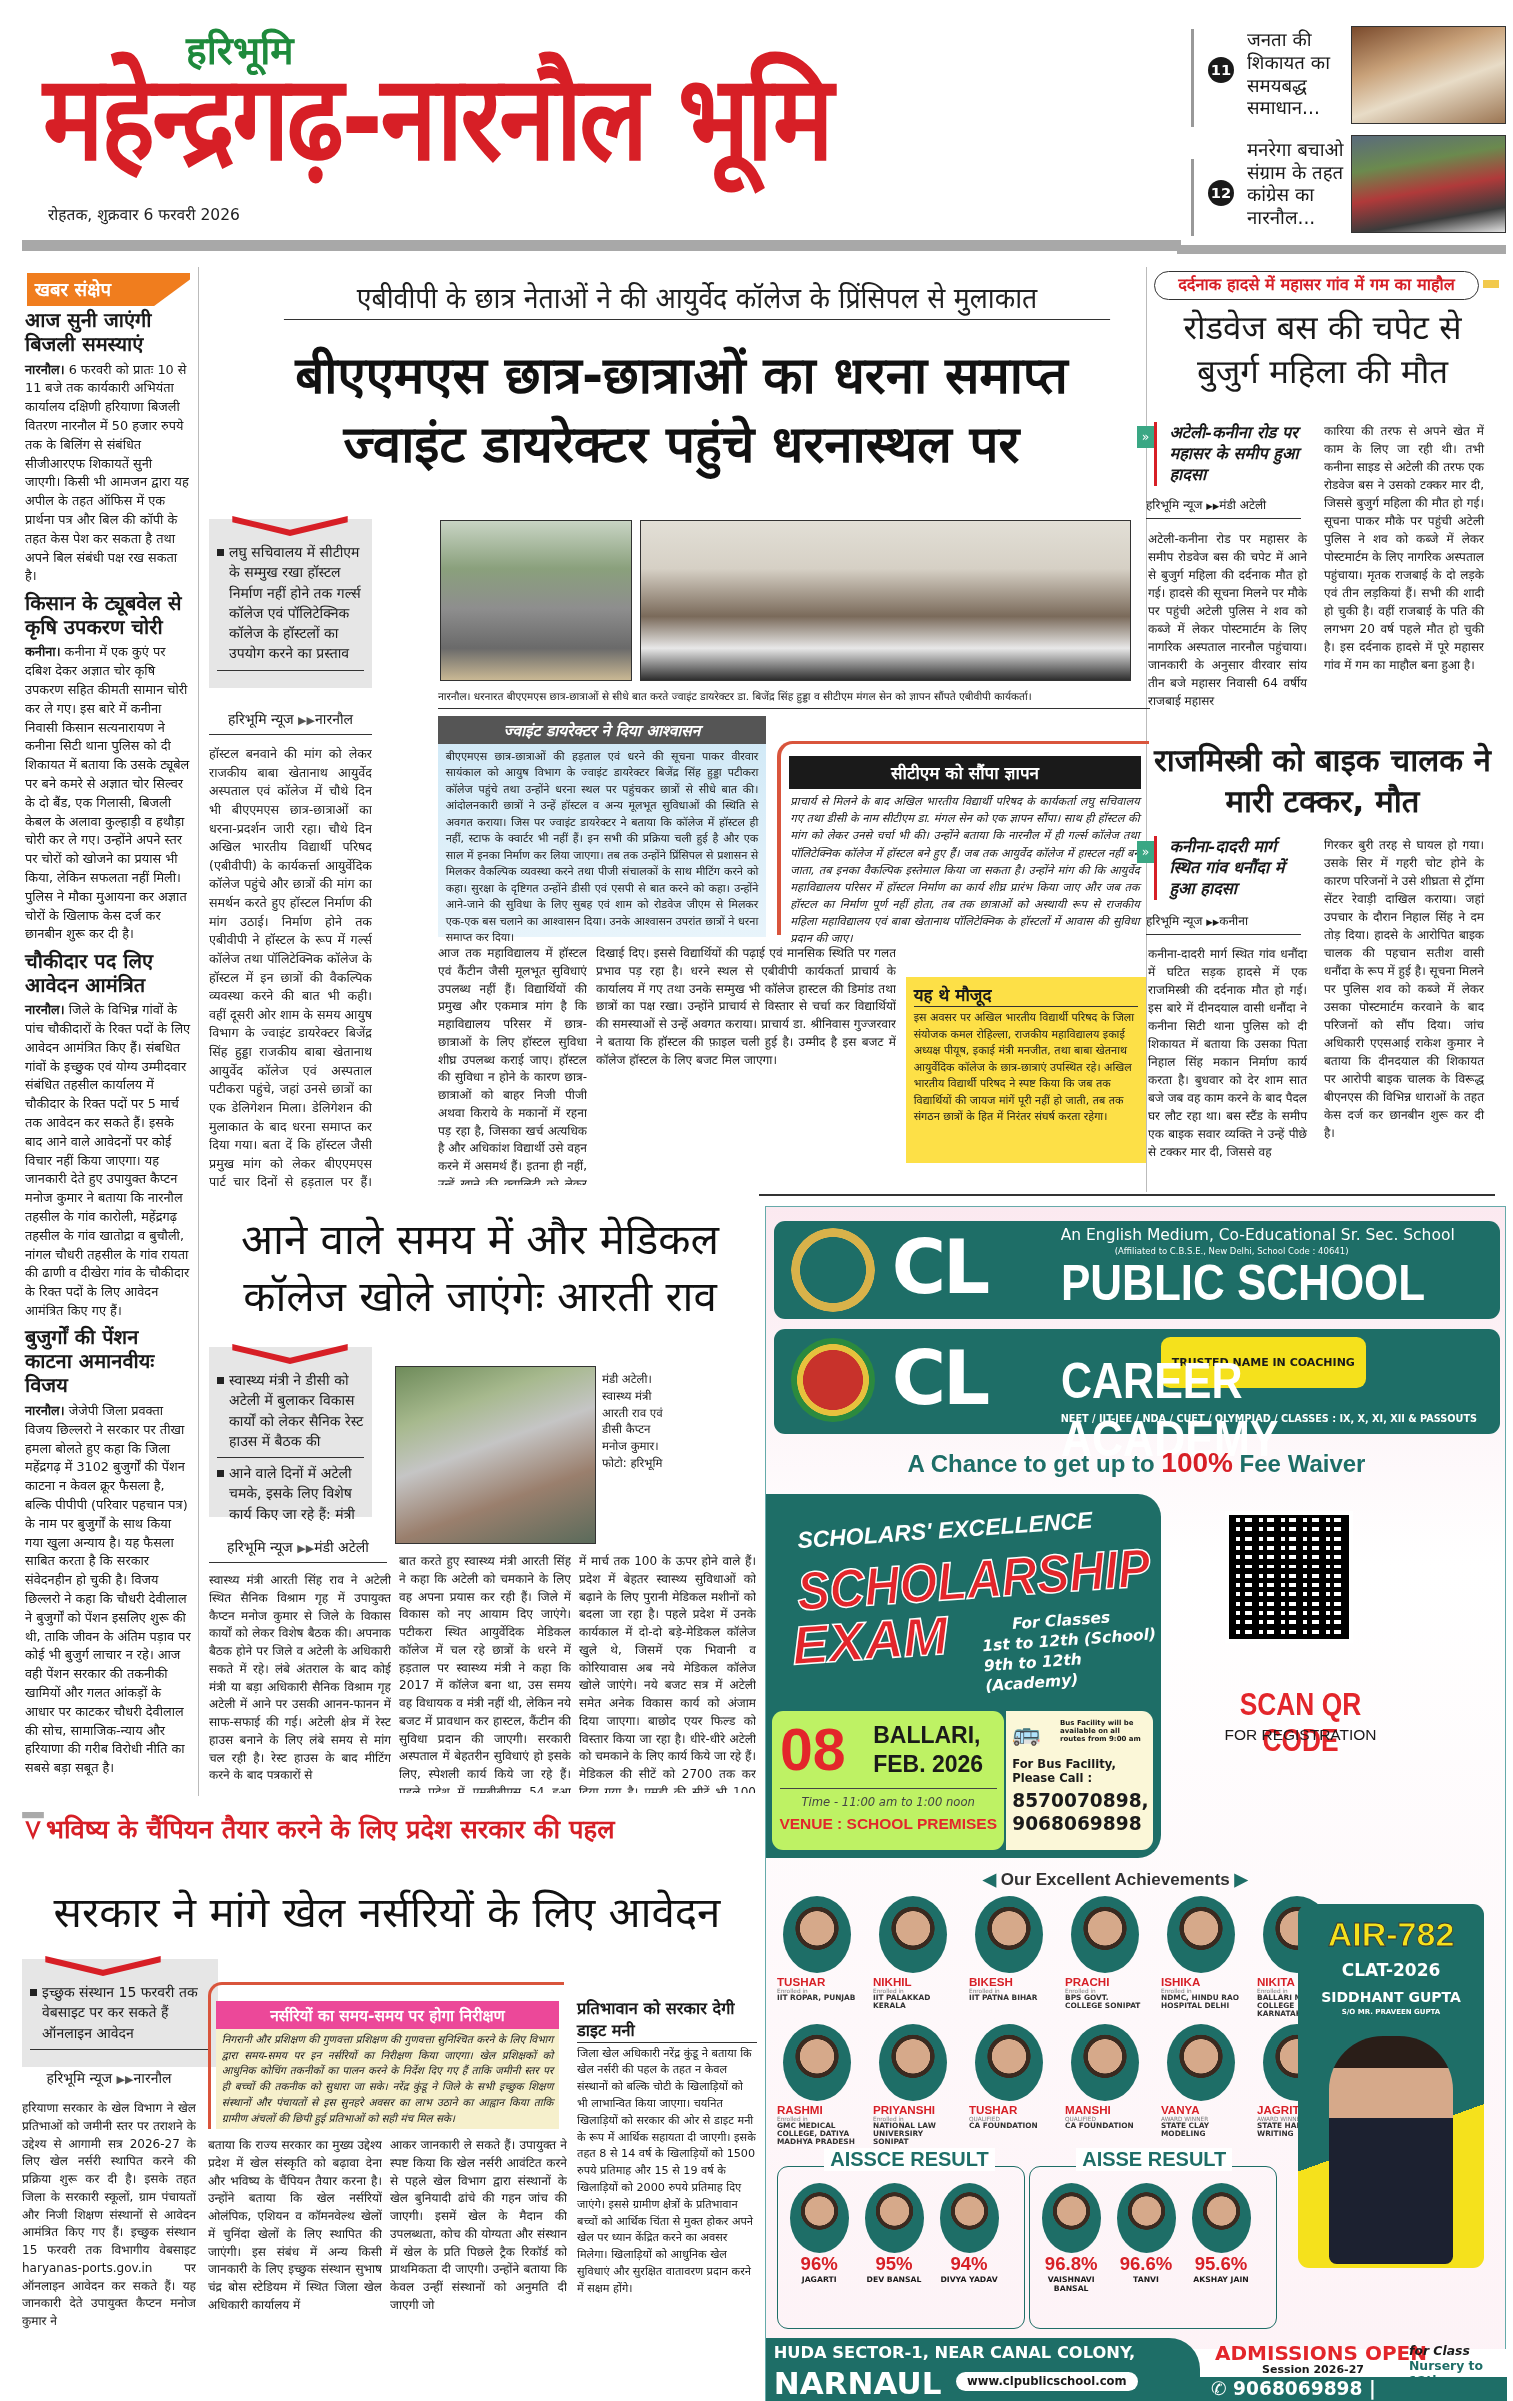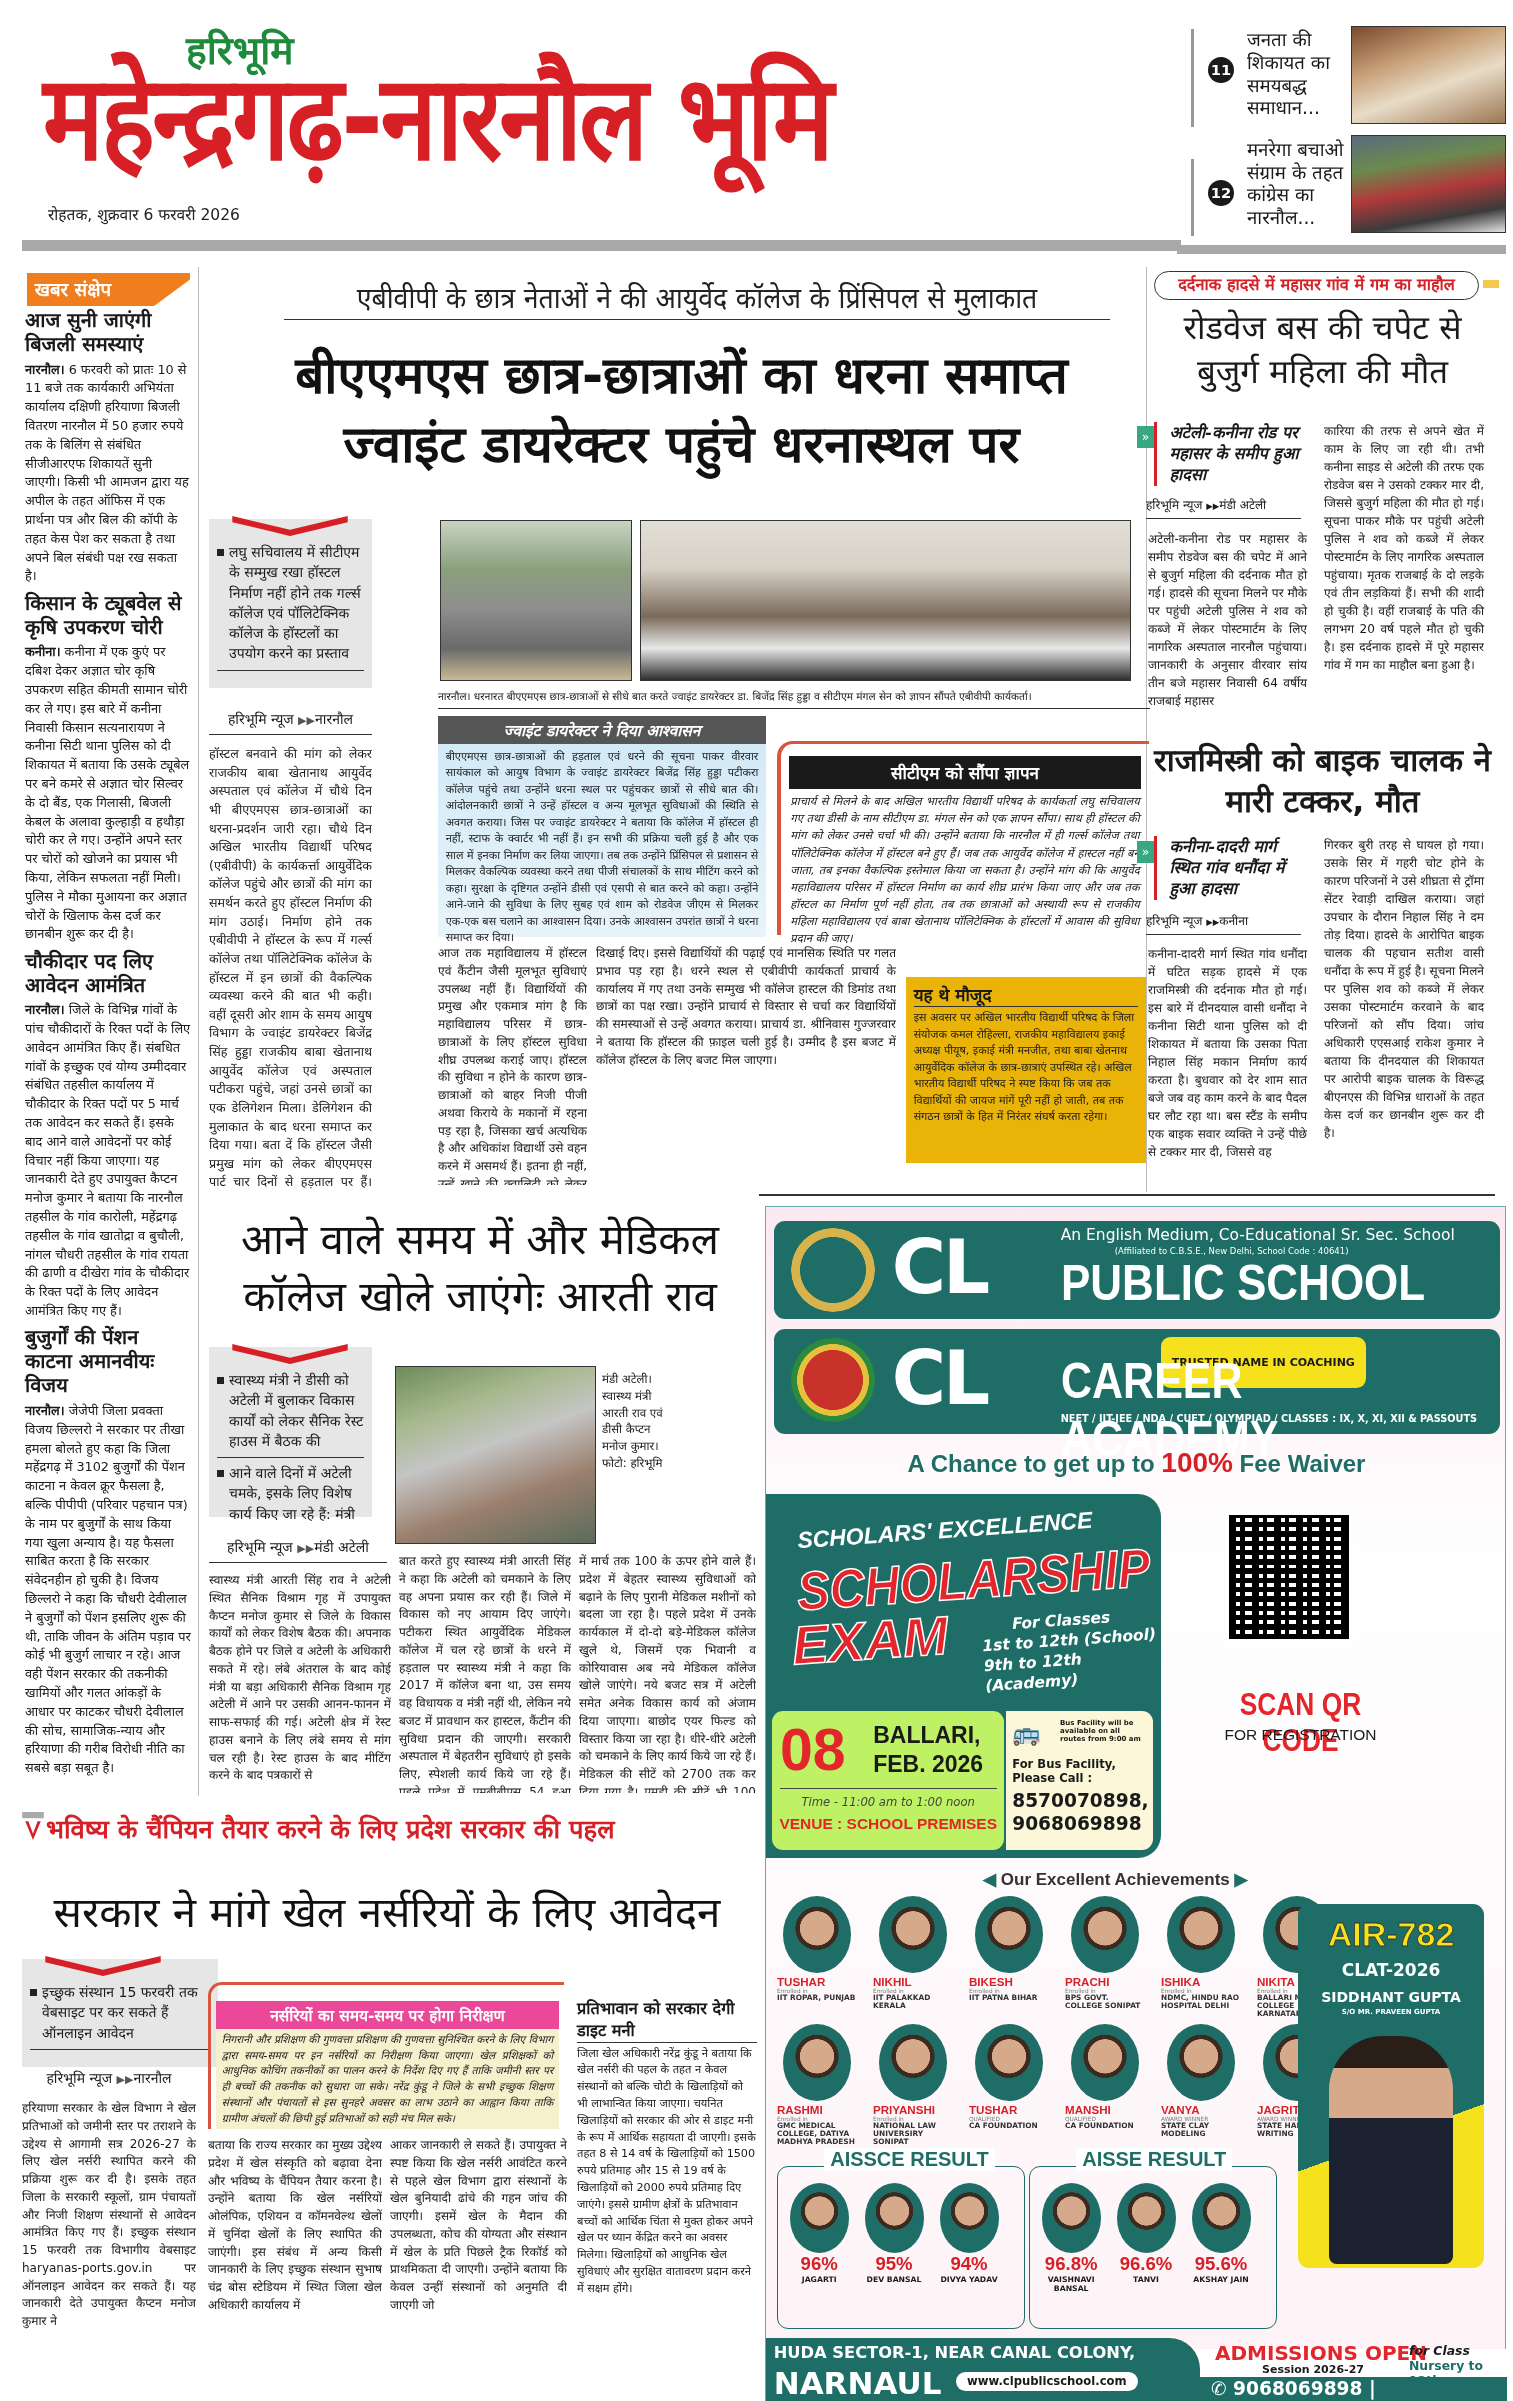--- a/index.html
+++ b/index.html
@@ -35,21 +35,21 @@
 .body{font-size:12.6px;line-height:1.48;text-align:justify}
 .photo-main{left:440px;top:520px;width:192px;height:161px;border:0.8px solid #333;background:linear-gradient(180deg,#c8d4c4 0%,#8aa07c 30%,#8e8e8e 55%,#6a6a6a 80%,#c9b894 100%)}
 .photo-main2{left:640px;top:520px;width:491px;height:161px;border:0.8px solid #333;background:linear-gradient(180deg,#e2dfd6 0%,#d6d0c5 30%,#7a6a5a 60%,#e8e8e8 80%,#2f2f2f 100%)}
 .caption{left:438px;top:689px;width:712px;font-size:10.5px;border-bottom:1.5px solid #333;padding-bottom:4.6px;white-space:nowrap;overflow:hidden}
 .box-blue{left:438px;top:716px;width:328px;height:221px;background:linear-gradient(180deg,#cfe8f6,#e8f4fb)}
 .box-blue .hd{background:#555;color:#fff;font-size:15.5px;font-style:italic;font-weight:bold;text-align:center;padding:3.1px}
 .box-blue .tx{padding:4.6px 7.7px;font-size:11px;line-height:1.5;text-align:justify}
 .box-ctm{left:777px;top:741px;width:372px;height:194px;border-left:4.6px solid #d9553c;border-top:3.1px solid #d9553c;border-radius:15.5px 0 0 0}
 .box-ctm .hd{margin:12.4px 7.7px 0 7.7px;background:#1a1a1a;color:#fff;font-size:17px;font-weight:bold;text-align:center;padding:4.6px}
 .box-ctm .tx{padding:4.6px 9.3px;font-size:11.3px;line-height:1.52;font-style:italic;text-align:justify}
-.box-present{left:906px;top:977px;width:240px;height:186px;background:#eab308;padding:6.2px 7.7px}
+.box-present{left:906px;top:977px;width:240px;height:186px;background:#fde047;padding:6.2px 7.7px}
 .box-present h4{font-size:17px;font-weight:bold;border-bottom:1.5px solid #333;margin-bottom:3.1px}
 .box-present p{font-size:11px;line-height:1.5}
 .r-kicker{left:1154px;top:271px;width:325px;height:29px;border:1.5px solid #333;border-radius:15.5px;color:#d71f26;font-size:16.3px;font-weight:bold;text-align:center;line-height:26px}
 .r-kicker-bar{left:1483px;top:280px;width:15.5px;height:7.7px;background:#f2c94c}
 .r-head{left:1154px;width:337px;text-align:center;font-size:33px;line-height:1.32}
 .r-sub{left:1154px;width:147px;padding-left:12.4px;border-left:3.1px solid #d71f26;font-size:16.3px;font-weight:bold;font-style:italic;line-height:1.3}
 .r-sub-icon{left:1137px;width:17px;height:22px;background:#3aa784;color:#fff;font-size:12.4px;text-align:center;line-height:22px}
 .r-byline{left:1146px;width:155px;font-size:12px;border-bottom:1.5px solid #333;padding-bottom:4.6px}
 .r-col{font-size:12px;line-height:1.5;text-align:justify}
 .sec-head2{left:209px;top:1212px;width:542px;text-align:center;font-size:42px;line-height:1.35;color:#111}

